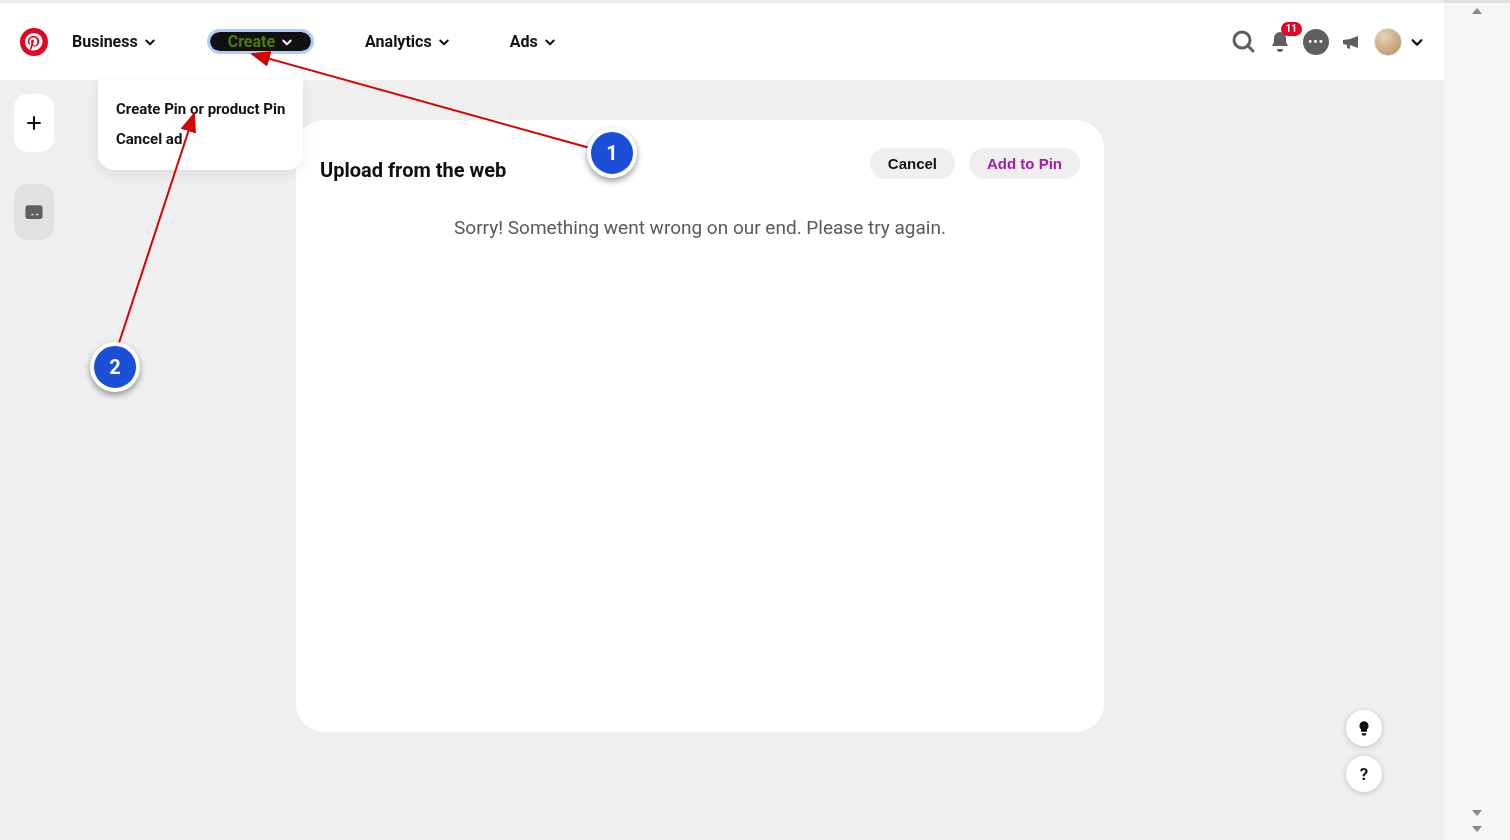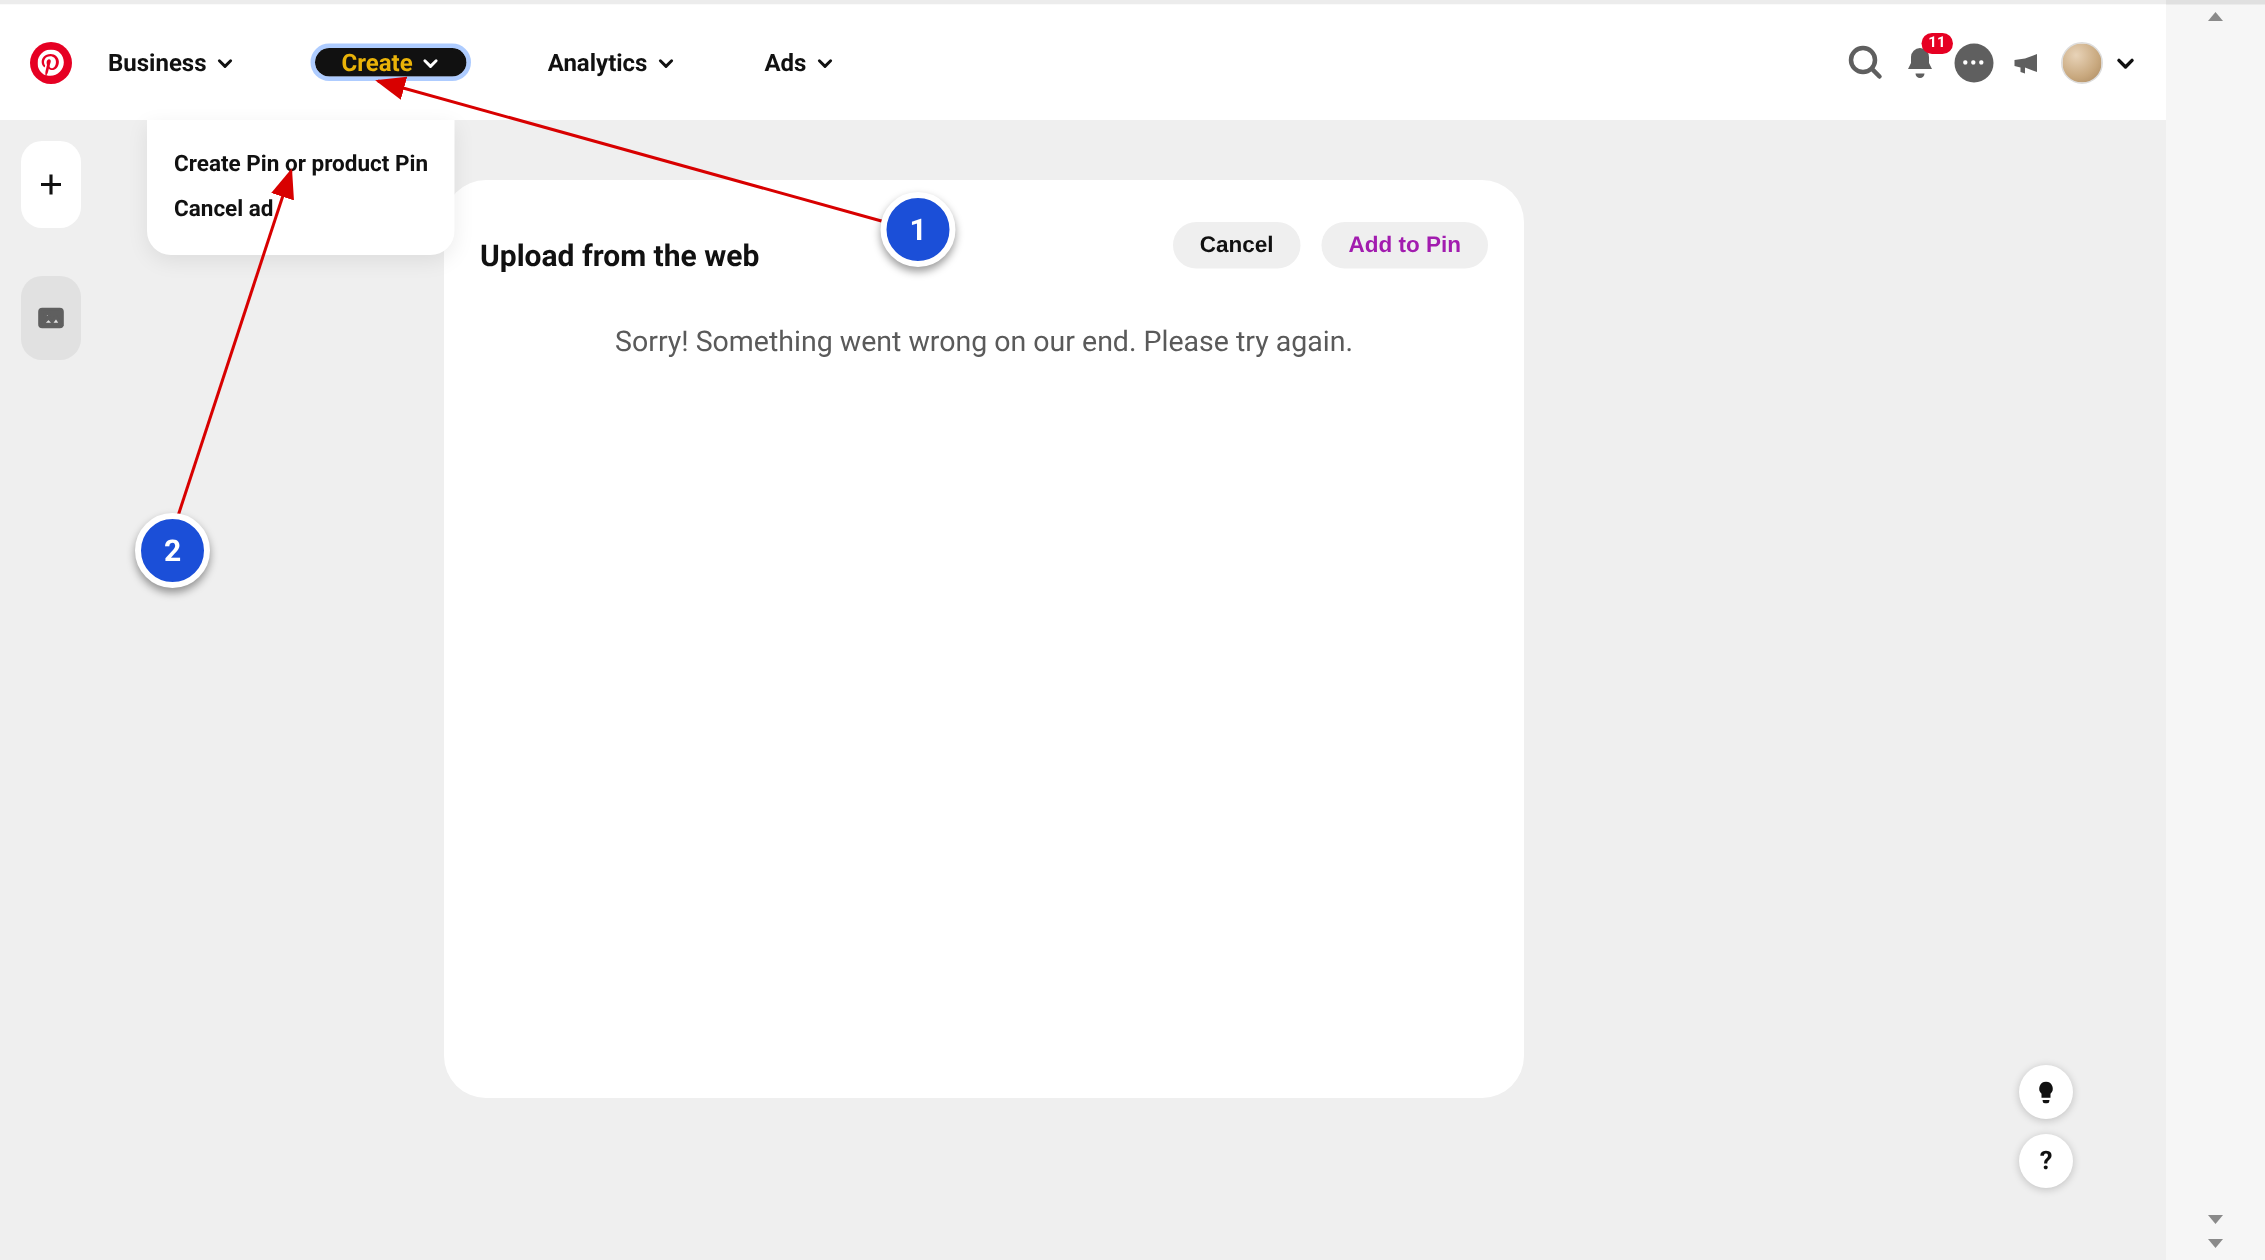--- a/index.html
+++ b/index.html
@@ -7,21 +7,21 @@
   .scroll-area{position:absolute;inset:0;overflow:hidden;background:#fff;border-right:1px solid #e9e9e9;width:1444px;}
   
   .top-hairline{position:absolute;left:0;right:0;top:0;height:3px;background:#ececec;}
   
   .header{position:absolute;left:0;right:0;top:3px;height:77px;background:#fff;display:flex;align-items:center;padding:0 20px;box-sizing:border-box;z-index:5;}
   .header .left{display:flex;align-items:center;gap:18px;}
   .logo{width:28px;height:28px;border-radius:50%;background:#e60023;display:flex;align-items:center;justify-content:center;}
   .logo svg{width:18px;height:18px;fill:#fff;}
   .nav-item{display:flex;align-items:center;gap:6px;font-weight:700;font-size:16px;color:#111;cursor:pointer;padding:10px 6px;}
   .nav-item .chev{width:12px;height:12px;}
-  .nav-item.create-pill{background:#111;color:#eab308;border-radius:24px;padding:0 18px;outline:3px solid rgba(120,170,255,.6);outline-offset:0;}
+  .nav-item.create-pill{background:#111;color:#4d7c0f;border-radius:24px;padding:0 18px;outline:3px solid rgba(120,170,255,.6);outline-offset:0;}
   .nav-item.create-pill .chev path{stroke:#fff;}
   .nav-spacer{width:12px;}
   .header .right{margin-left:auto;display:flex;align-items:center;gap:8px;}
   .icon-btn{width:28px;height:28px;display:flex;align-items:center;justify-content:center;cursor:pointer;position:relative;color:#5f5f5f;}
   .icon-btn svg{width:24px;height:24px;fill:#5f5f5f;}
   .msg-bubble{width:26px;height:26px;border-radius:50%;background:#5f5f5f;display:flex;align-items:center;justify-content:center;}
   .msg-bubble span{color:#fff;font-weight:700;font-size:12px;letter-spacing:1px;}
   .badge{position:absolute;top:-6px;right:-8px;background:#e60023;color:#fff;border-radius:10px;font-size:10px;font-weight:700;padding:1px 5px;line-height:12px;}
   .avatar{width:26px;height:26px;border-radius:50%;background:radial-gradient(circle at 35% 30%,#e8d3b8,#c8a87e 60%,#a8865d);border:1px solid #ddd;}
   .acct-chev{width:14px;height:14px;cursor:pointer;}
@@ -30,21 +30,21 @@
   
   .left-rail{position:absolute;left:14px;top:94px;width:40px;display:flex;flex-direction:column;gap:32px;align-items:center;}
   .rail-btn{width:40px;height:58px;border-radius:14px;background:#fff;display:flex;align-items:center;justify-content:center;cursor:pointer;}
   .rail-btn svg{width:20px;height:20px;stroke:#111;stroke-width:2.5;fill:none;}
   .rail-btn.secondary{background:#e1e1e1;height:56px;}
   .rail-btn.secondary svg{stroke:#5f5f5f;fill:#5f5f5f;}
   
   .dropdown{position:absolute;left:98px;top:80px;background:#fff;border-radius:0 0 16px 16px;box-shadow:0 4px 14px rgba(0,0,0,.08);padding:14px 18px 16px 18px;z-index:10;}
   .dropdown .dd-item{font-size:15px;font-weight:700;color:#111;padding:6px 0;cursor:pointer;white-space:nowrap;}
   
-  .panel{position:absolute;left:296px;top:120px;width:720px;height:612px;background:#fff;border-radius:28px;display:flex;flex-direction:column;padding:24px 24px 0 24px;box-sizing:border-box;}
+  .panel{position:absolute;left:296px;top:120px;width:808px;height:612px;background:#fff;border-radius:28px;display:flex;flex-direction:column;padding:24px 24px 0 24px;box-sizing:border-box;}
   .panel-head{display:flex;align-items:center;justify-content:space-between;}
   .panel-title{margin:14px 0 0 0;font-size:20px;font-weight:700;color:#111;}
   .panel-actions{display:flex;gap:14px;}
   .btn{border:none;border-radius:22px;padding:7px 18px;font-size:15px;font-weight:700;cursor:pointer;}
   .btn.cancel{background:#efefef;color:#111;}
   .btn.add{background:#efefef;color:#a21caf;cursor:default;}
   .error-msg{margin-top:34px;align-self:center;font-size:19px;color:#5a5a5a;}
   
   .fab{position:absolute;width:36px;height:36px;border-radius:50%;background:#fff;box-shadow:0 1px 6px rgba(0,0,0,.2);display:flex;align-items:center;justify-content:center;cursor:pointer;}
   .fab.light{right:62px;top:710px;}

